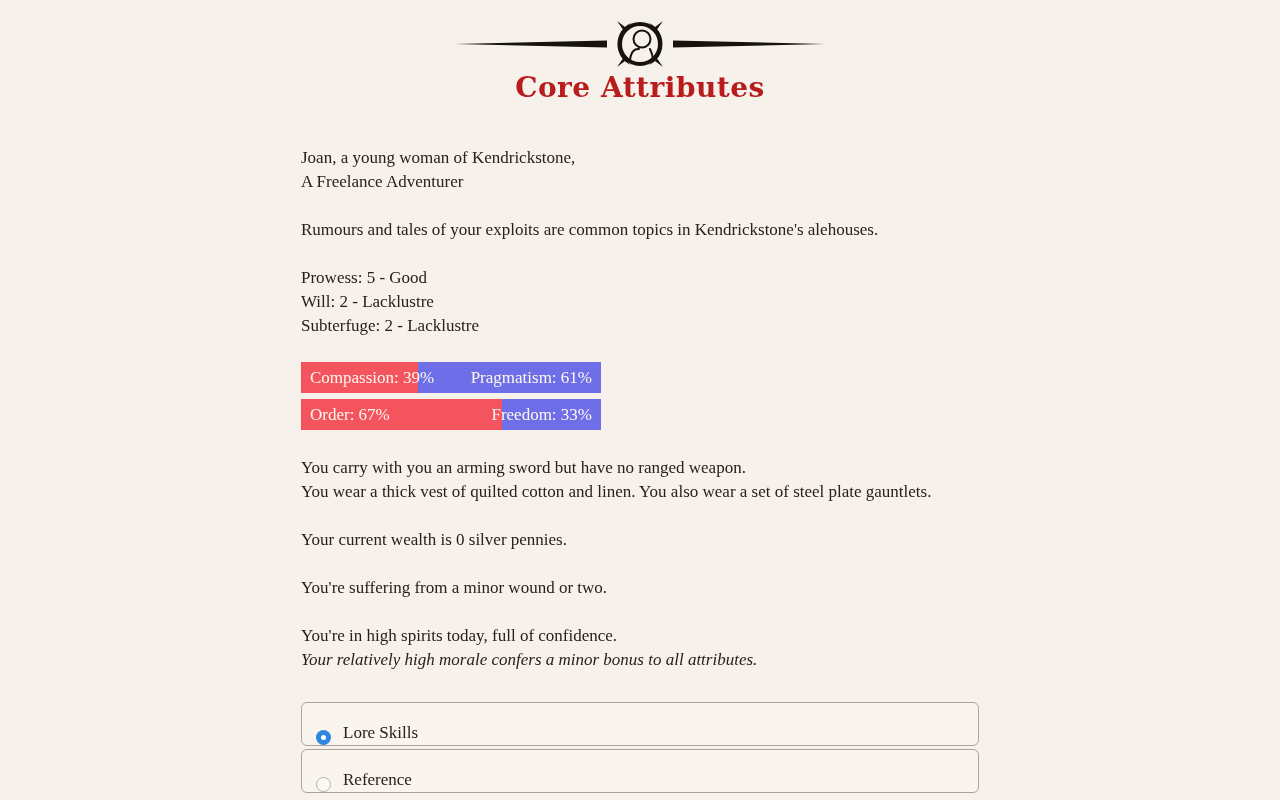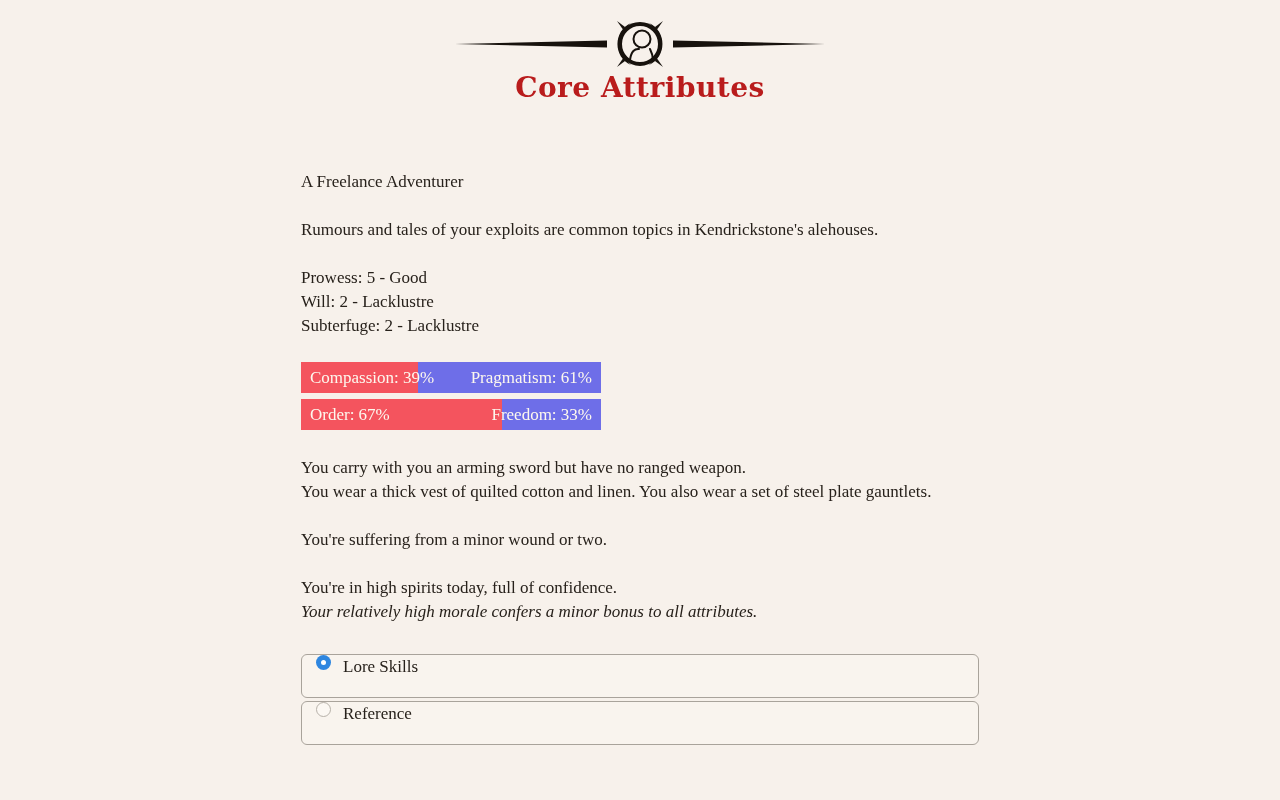--- a/index.html
+++ b/index.html
@@ -68,21 +68,21 @@
 
   
   .options { margin-top: 30px; }
   .option-box {
     box-sizing: border-box;
     height: 44px;
     border: 1px solid #a9a39b;
     border-radius: 6px;
     background: #f9f4ee;
     display: flex;
-    align-items: flex-start;
+    align-items: flex-end;
     padding: 0 14px;
     margin-top: 3px;
     cursor: pointer;
   }
   .option-box:first-child { margin-top: 0; }
   .radio {
     width: 15px; height: 15px;
     border-radius: 50%;
     margin-right: 12px;
     position: relative;
@@ -126,21 +126,21 @@
     <circle cx="187" cy="21" r="8.5" fill="none" stroke="#17120d" stroke-width="2"></circle>
     <path d="M175,42 C176,33 180,30.5 184,31" fill="none" stroke="#17120d" stroke-width="2" stroke-linecap="round"></path>
     <path d="M195,31 C197,35 198,39 198,42" fill="none" stroke="#17120d" stroke-width="2" stroke-linecap="round"></path>
   </svg>
   <h1 class="page-title">Core Attributes</h1>
 </div>
 
 <div class="content">
 
   <p class="first">
-    <br>
+    <span>Joan, a young woman of Kendrickstone,</span><br>
     <span>A Freelance Adventurer</span>
   </p>
 
   <p>Rumours and tales of your exploits are common topics in Kendrickstone's alehouses.</p>
 
   <p>
     <span class="attr-line">Prowess: 5 - Good</span>
     <span class="attr-line">Will: 2 - Lacklustre</span>
     <span class="attr-line">Subterfuge: 2 - Lacklustre</span>
   </p>
@@ -158,20 +158,21 @@
       <span class="bar-label-left">Order: 67%</span>
       <span class="bar-label-right">Freedom: 33%</span>
     </div>
   </div>
 
   <p style="margin-top:0">
     <span>You carry with you an arming sword but have no ranged weapon.</span><br>
     <span>You wear a thick vest of quilted cotton and linen. You also wear a set of steel plate gauntlets.</span>
   </p>
 
+  <p>Your current wealth is 0 silver pennies.</p>
 
   <p>You're suffering from a minor wound or two.</p>
 
   <p>
     <span>You're in high spirits today, full of confidence.</span><br>
     <em class="note">Your relatively high morale confers a minor bonus to all attributes.</em>
   </p>
 
   <div class="options">
     <div class="option-box">

